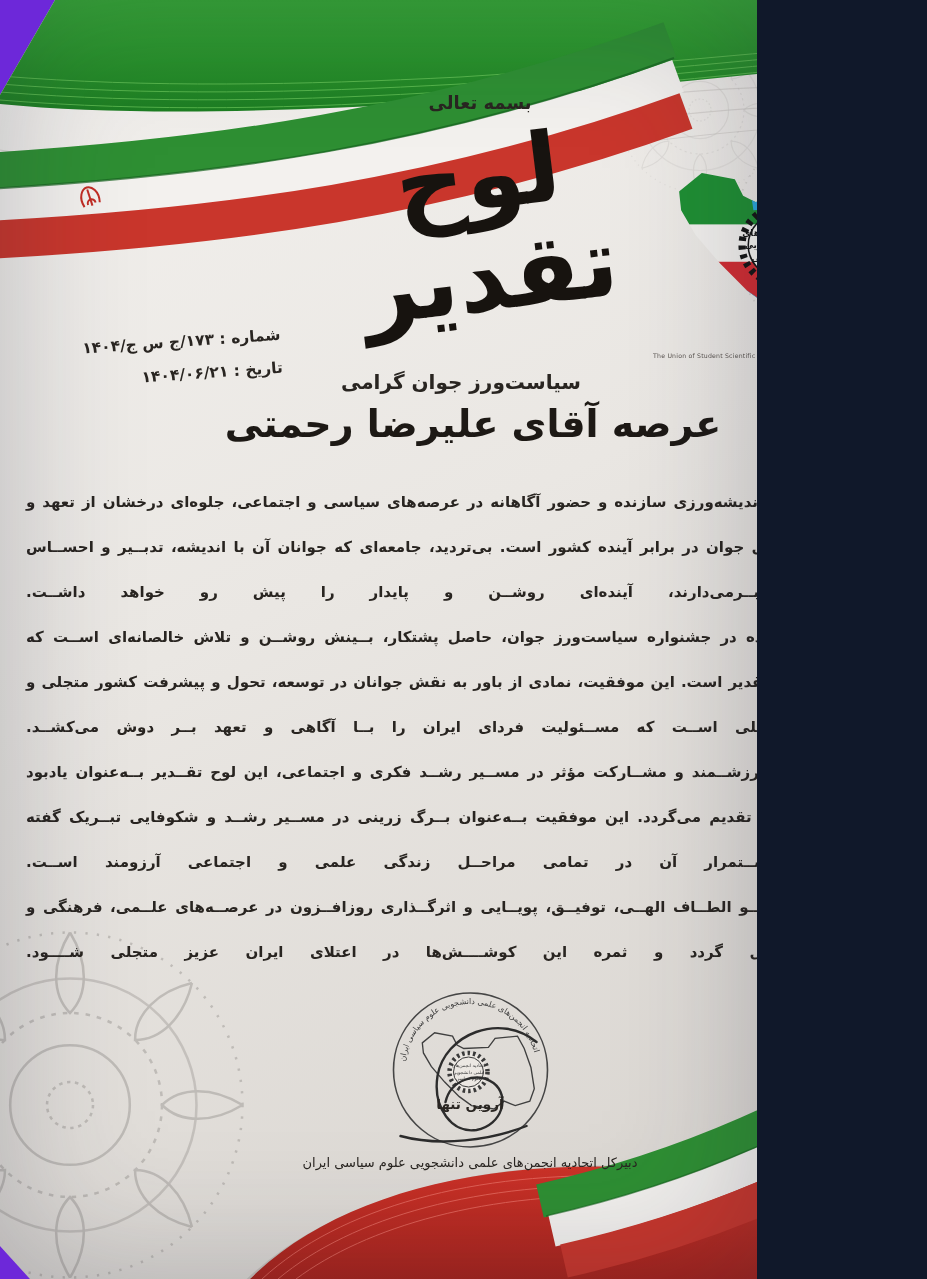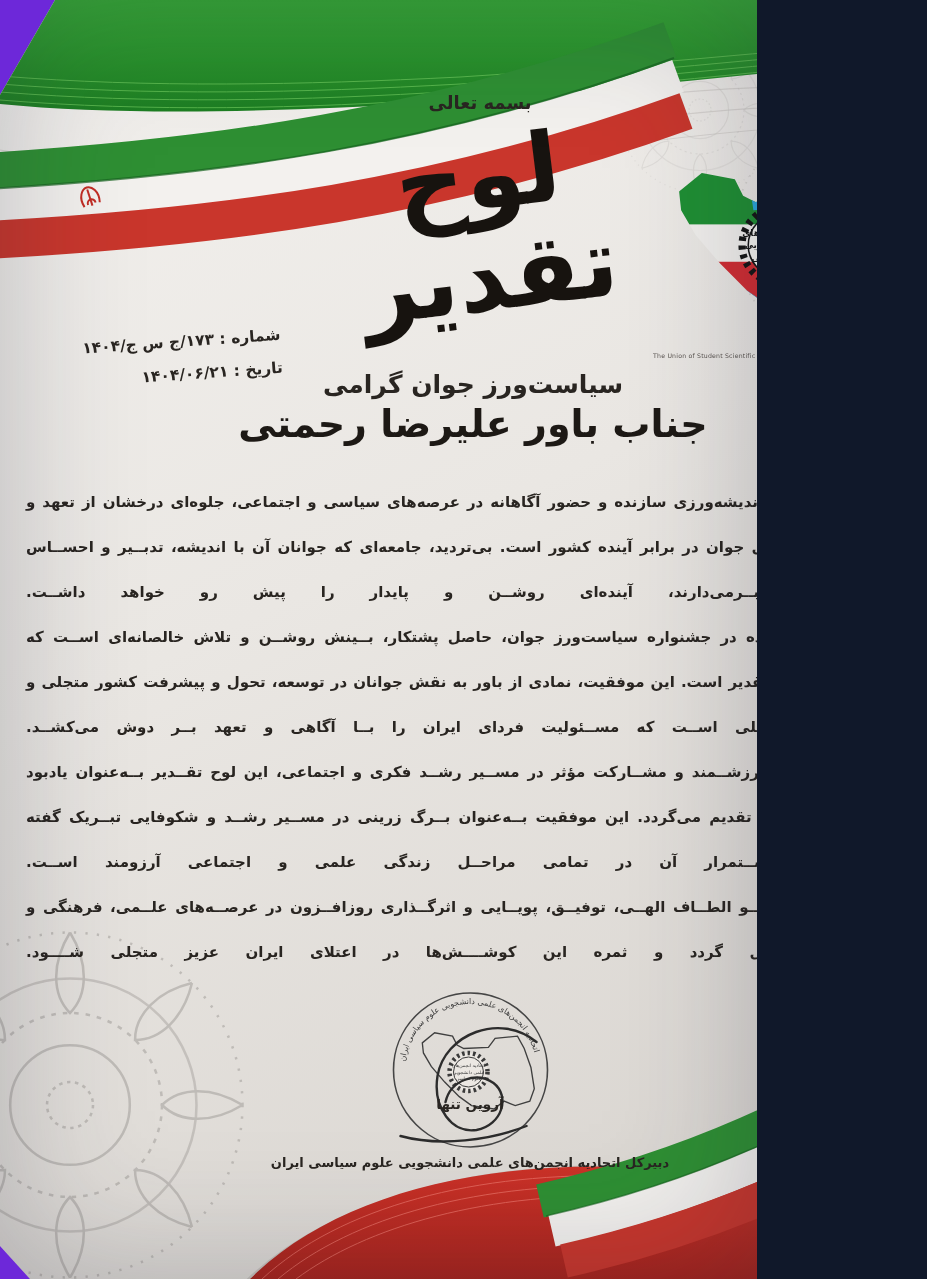--- a/index.html
+++ b/index.html
@@ -10,26 +10,26 @@
          background:linear-gradient(155deg,#f3f1ee 0%,#eae7e3 45%,#d8d4cf 100%);}
   .vignette{position:absolute;inset:0;box-shadow:inset 0 0 140px rgba(35,38,58,.28);pointer-events:none;}
   .abs{position:absolute;}
   .fa{direction:rtl;color:#292521;}
   .center{text-align:center;}
   .bismillah{left:315px;top:92px;width:330px;font-size:18px;font-weight:bold;}
   .loh{left:280px;top:126px;width:410px;height:220px;font-size:96px;font-weight:bold;
        color:#17130f;transform:rotate(-7deg);line-height:1.05;}
   .refdate{left:14px;top:328px;width:268px;font-size:15.5px;font-weight:bold;
            line-height:2.15;text-align:right;transform:rotate(-4deg);}
-  .salutation{left:238px;top:370px;width:470px;font-size:25px;font-weight:bold;}
+  .salutation{left:226px;top:370px;width:470px;font-size:20px;font-weight:bold;}
   .recipient{left:178px;top:402px;width:590px;font-size:38px;font-weight:bold;color:#1d1915;}
   .bodytext{left:26px;top:480px;width:878px;font-size:15px;font-weight:bold;line-height:45px;}
   .bodytext p{margin:0;text-align:justify;text-align-last:justify;}
   .signer-name{left:320px;top:1096px;width:300px;font-size:13.5px;font-weight:bold;}
-  .signer-title{left:210px;top:1155px;width:520px;font-size:13px;font-weight:bold;}
+  .signer-title{left:210px;top:1155px;width:520px;font-size:13px;font-weight:normal;}
   .logo-caption{font-size:6px;fill:#5a5550;letter-spacing:.2px;}
   .gear-text{font-size:8.5px;font-weight:bold;fill:#141414;}
   .stamp-tiny{font-size:4.6px;fill:#3a3a3a;}
   .ring-text{font-size:8px;fill:#3c3c3c;letter-spacing:.4px;}
 </style>
 </head>
 <body>
 
 <div class="stage">
   <div class="paper">
@@ -147,21 +147,21 @@
       </g>
       <text class="logo-caption" x="120" y="209" text-anchor="middle">The Union of Student Scientific Associations of Iranian Political Sciences</text>
     </svg>
 
     <div class="abs fa refdate">
       <div>شماره : ۱۷۳/ج س ج/۱۴۰۴</div>
       <div>تاریخ : ۱۴۰۴/۰۶/۲۱</div>
     </div>
 
     <div class="abs fa center salutation">سیاست‌ورز جوان گرامی</div>
-    <div class="abs fa center recipient">جناب باور علیرضا رحمتی</div>
+    <div class="abs fa center recipient">عرصه آقای علیرضا رحمتی</div>
 
     <div class="abs fa bodytext">
       <p>تلاش‌های هدفمند، اندیشه‌ورزی سازنده و حضور آگاهانه در عرصه‌های سیاسی و اجتماعی، جلوه‌ای درخشان از تعهد و مسئولیت‌پذیری نسل جوان در برابر آینده کشور است. بی‌تردید، جامعه‌ای که جوانان آن با اندیشه، تدبــیر و احســاس وظیفه گام بــرمی‌دارند، آینده‌ای روشــن و پایدار را پیش رو خواهد داشــت.</p>
       <p>کسب عنوان برگزیده در جشنواره سیاست‌ورز جوان، حاصل پشتکار، بــینش روشــن و تلاش خالصانه‌ای اســت که شایسته تحسین و تقدیر است. این موفقیت، نمادی از باور به نقش جوانان در توسعه، تحول و پیشرفت کشور متجلی و بــیانگر عزم نســلی اســت که مســئولیت فردای ایران را بــا آگاهی و تعهد بــر دوش می‌کشــد.</p>
       <p>به پاس این تلاش ارزشــمند و مشــارکت مؤثر در مســیر رشــد فکری و اجتماعی، این لوح تقــدیر بــه‌عنوان یادبود احترام و قــدردانی تقدیم می‌گردد. این موفقیت بــه‌عنوان بــرگ زرینی در مســیر رشــد و شکوفایی تبــریک گفته می‌شــود و اســتمرار آن در تمامی مراحــل زندگی علمی و اجتماعی آرزومند اســت.</p>
       <p>امیــد اســت در پرتــو الطــاف الهــی، توفیــق، پویــایی و اثرگــذاری روزافــزون در عرصــه‌های علــمی، فرهنگی و اجتماعی حــــاصل گردد و ثمره این کوشــــش‌ها در اعتلای ایران عزیز متجلی شــــود.</p>
     </div>
 
     <svg class="abs" style="left:338px;top:982px" width="265" height="200" viewBox="0 0 260 200">
       <defs>

